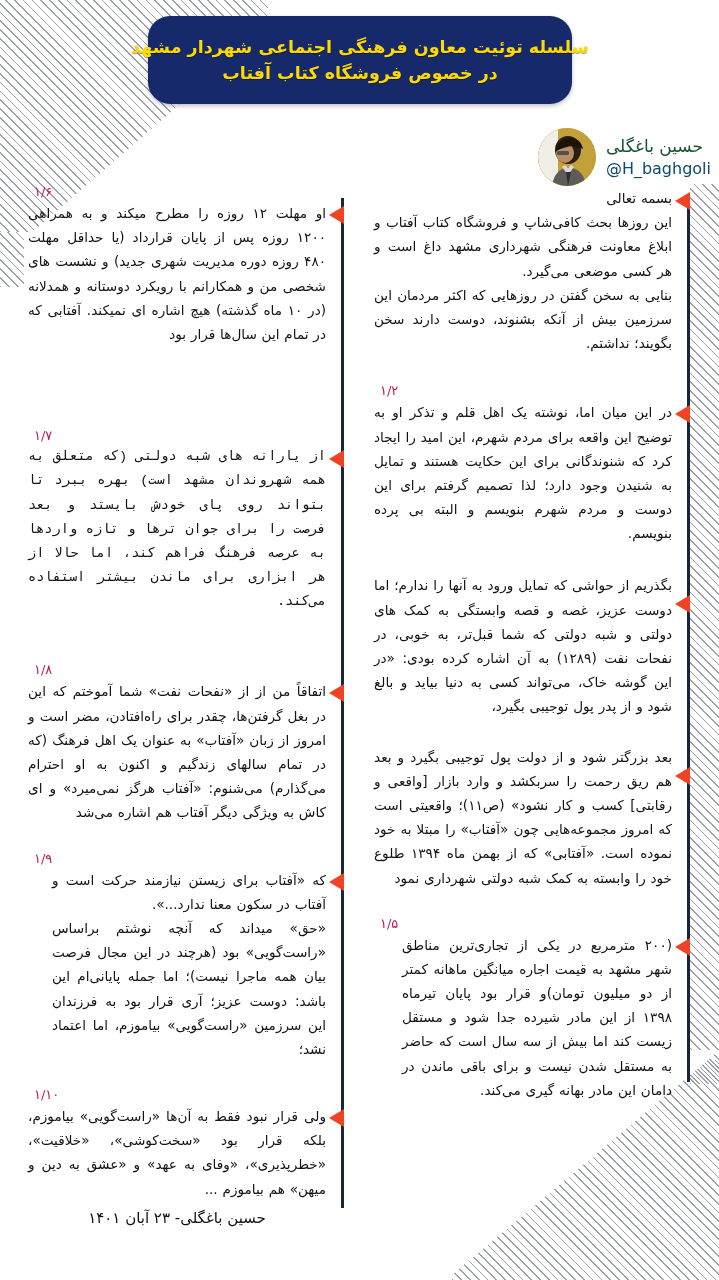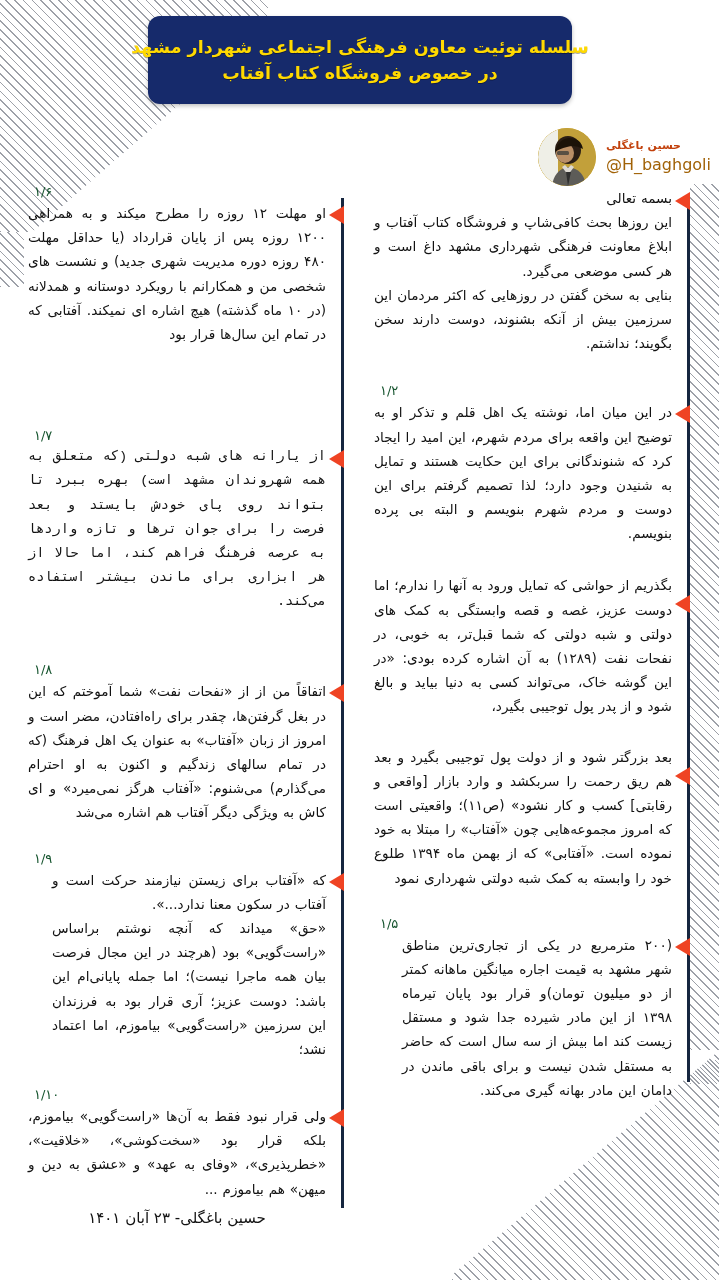--- a/index.html
+++ b/index.html
@@ -61,21 +61,21 @@
     left:0; top:0;
     width:719px; height:1280px;
   }
 
   
   #banner{
     position:absolute;
     left:148px; top:16px;
     width:424px; height:88px;
     background:#162a6b;
-    border-radius:12px;
+    border-radius:22px;
     box-shadow:0 2px 4px rgba(0,0,0,.25);
     display:flex;
     flex-direction:column;
     align-items:center;
     justify-content:center;
     text-align:center;
     padding:8px 14px;
     box-sizing:border-box;
   }
   .banner-line{
@@ -97,28 +97,28 @@
     align-items:center;
     gap:10px;
   }
   #author-names{
     display:flex;
     flex-direction:column;
     align-items:flex-end;
     line-height:1.35;
   }
   #author-name{
-    font-size:11px;
-    font-weight:bold;
-    color:#c2410c;
+    font-size:17px;
+    font-weight:normal;
+    color:#14532d;
     direction:rtl;
   }
   #author-handle{
     font-size:16px;
-    color:#a16207;
+    color:#0c4a6e;
     direction:ltr;
     font-family:"DejaVu Sans","Liberation Sans",sans-serif;
   }
   #avatar{
     width:58px; height:58px;
     border-radius:50%;
     overflow:hidden;
     flex:0 0 58px;
     background:#c9a227;
     position:relative;
@@ -146,21 +146,21 @@
     position:relative;
     padding:0 18px 0 6px;
     margin-bottom:12px;
     box-sizing:border-box;
     width:322px;
   }
   .tweet-index{
     direction:rtl;
     text-align:left;
     font-size:13px;
-    color:#14532d;
+    color:#be185d;
     padding-left:6px;
     margin-bottom:2px;
     font-family:"DejaVu Sans","Liberation Sans",sans-serif;
   }
   .tweet-body{
     direction:rtl;
     text-align:justify;
     text-align-last:right;
     font-size:13.6px;
     line-height:1.78;

